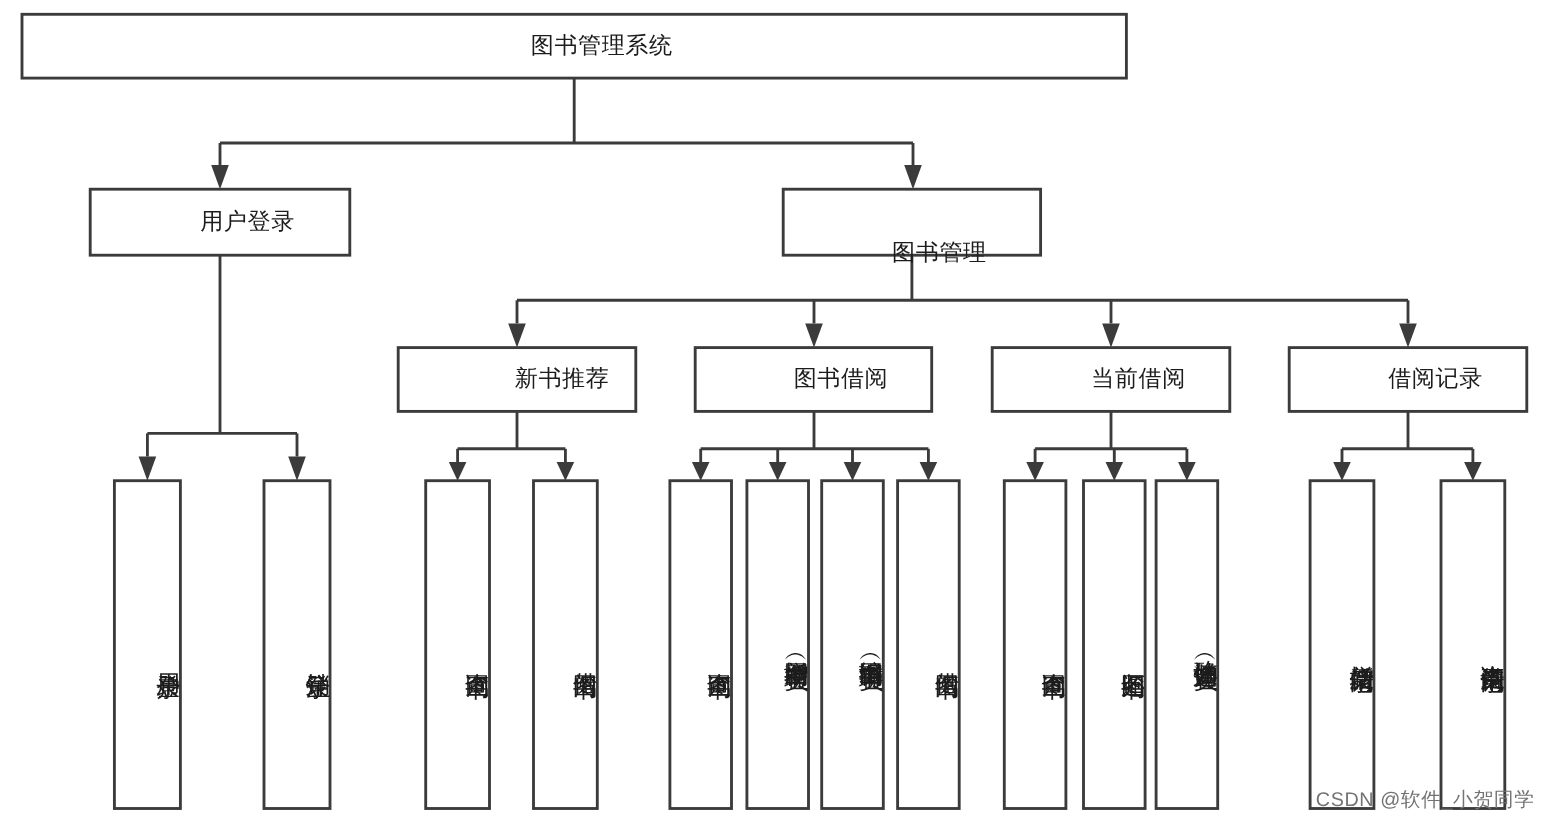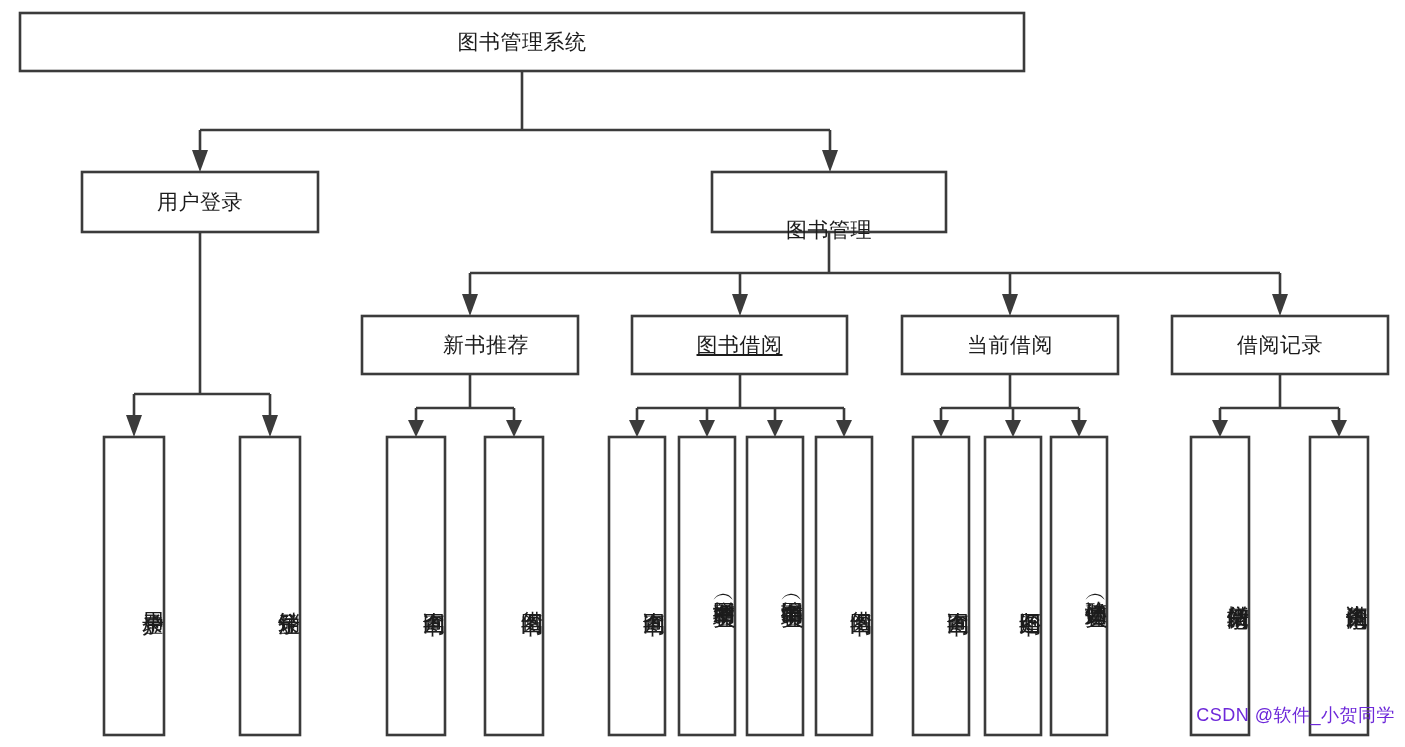--- a/index.html
+++ b/index.html
@@ -45,39 +45,40 @@
     position: absolute;
     display: flex;
     align-items: center;
     justify-content: center;
     color: #1c1c1c;
     font-size: 21px;
     line-height: 1.2;
     letter-spacing: 0.5px;
     white-space: nowrap;
     pointer-events: none;
+    padding-left: 25px;
   }
   .node-label-v {
     position: absolute;
     display: flex;
     align-items: flex-start;
     justify-content: center;
     color: #1c1c1c;
     font-size: 22px;
     line-height: 1.02;
     writing-mode: vertical-rl;
     text-orientation: upright;
     letter-spacing: 1px;
     pointer-events: none;
   }
   .watermark {
     position: absolute;
     right: 10px;
-    bottom: 20px;
-    color: #6d28d9;
+    bottom: 8px;
+    color: #737373;
     font-size: 18px;
     letter-spacing: 0.5px;
     white-space: nowrap;
     pointer-events: none;
   }
 </style>
 </head>
 <body>
 
 <div id="diagram-root">
@@ -186,21 +187,21 @@
     <rect class="node-box" x="1191" y="437" width="58" height="298"></rect>
     <rect class="node-box" x="1310" y="437" width="58" height="298"></rect>
   </svg>
 
   <div class="node-label-h" style="left:20px; top:13px; width:1004px; height:58px;">图书管理系统</div>
 
   <div class="node-label-h" style="left:82px; top:172px; width:236px; height:60px;">用户登录</div>
   <div class="node-label-h" style="left:712px; top:172px; width:234px; height:60px;margin-top:28px;">图书管理</div>
 
   <div class="node-label-h" style="left:378px; top:316px; width:216px; height:58px;">新书推荐</div>
-  <div class="node-label-h" style="left:632px; top:316px; width:215px; height:58px;text-decoration:underline;">图书借阅</div>
+  <div class="node-label-h" style="left:632px; top:316px; width:215px; height:58px;">图书借阅</div>
   <div class="node-label-h" style="left:1172px; top:316px; width:216px; height:58px;">借阅记录</div>
   <div class="node-label-h" style="left:902px; top:316px; width:216px; height:58px;">当前借阅</div>
 
   <div class="node-label-v" style="left:104px; top:467px; width:60px; height:258px;">用户登录</div>
   <div class="node-label-v" style="left:240px; top:467px; width:60px; height:258px;">注销登录</div>
   <div class="node-label-v" style="left:387px; top:467px; width:58px; height:258px;">查询图书</div>
   <div class="node-label-v" style="left:485px; top:467px; width:58px; height:258px;">借阅图书</div>
   <div class="node-label-v" style="left:609px; top:467px; width:56px; height:258px;">查询图书</div>
   <div class="node-label-v" style="left:679px; top:442px; width:56px; height:290px;">新增图书（管理员）</div>
   <div class="node-label-v" style="left:747px; top:442px; width:56px; height:290px;">编辑图书（管理员）</div>

